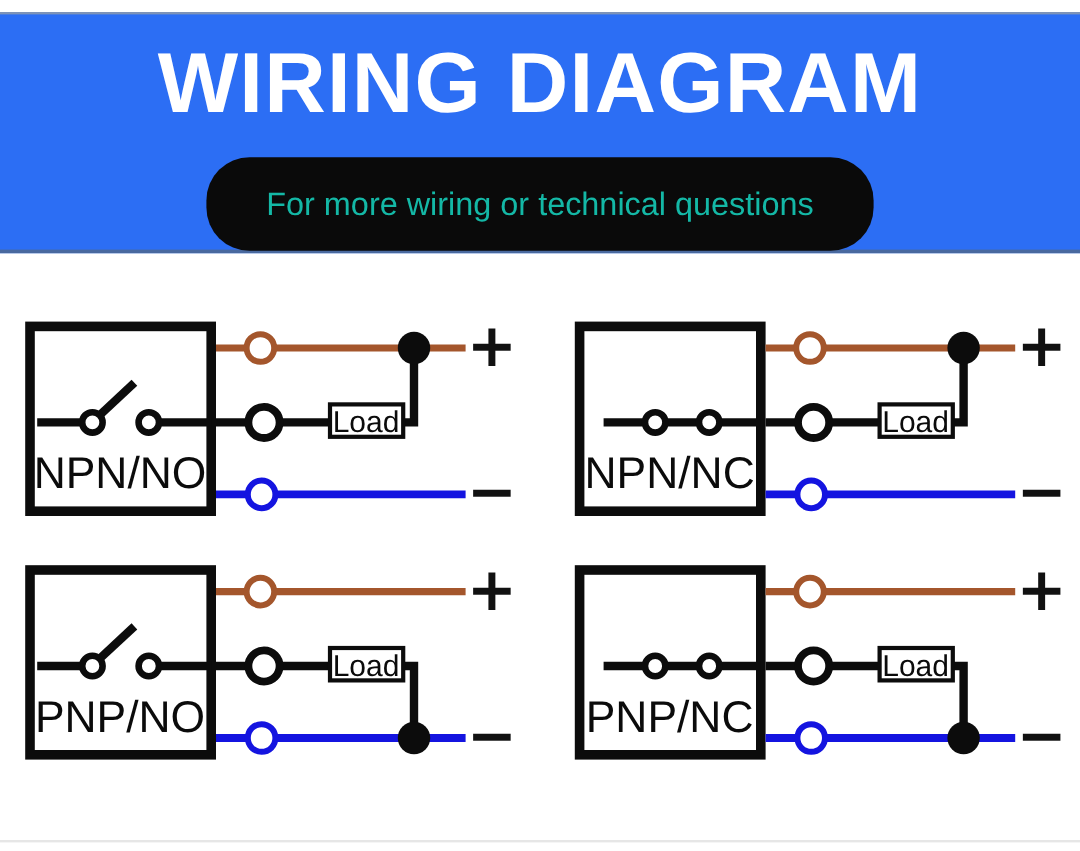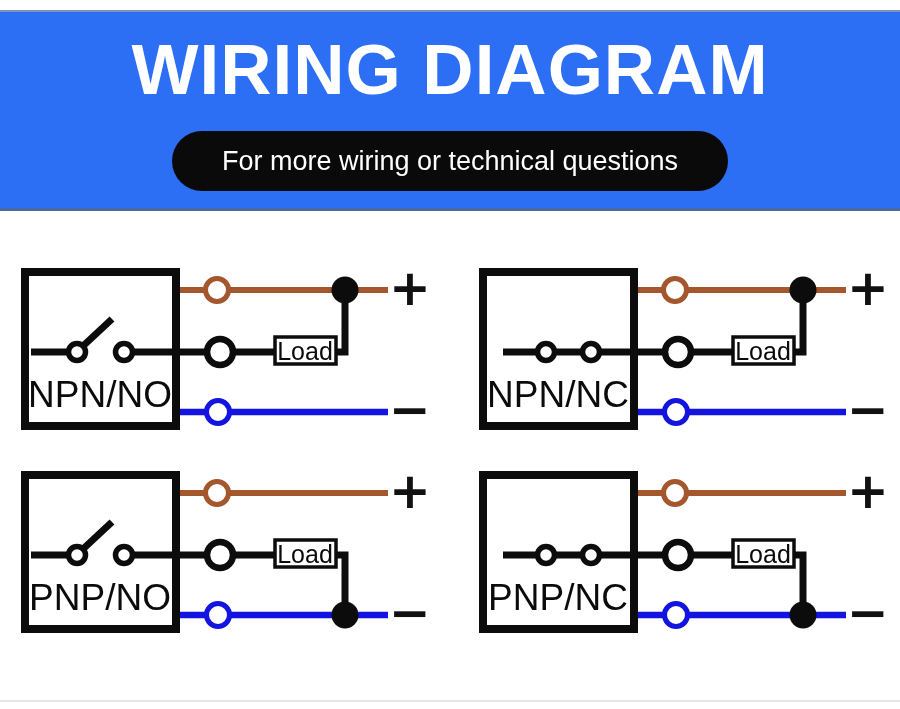--- a/index.html
+++ b/index.html
@@ -7,22 +7,22 @@
   .page{position:relative;width:900px;height:709px;background:#fff;overflow:hidden;
         font-family:"Liberation Sans",sans-serif;}
   
   .banner{position:absolute;left:0;top:10px;width:100%;height:201px;
           background:var(--banner,#2c6ef4);
           border-top:2px solid #7d93b8;border-bottom:3px solid #49699f;
           box-sizing:border-box;}
   .banner-title{margin:0;padding-top:22px;text-align:center;
           font-size:71px;font-weight:700;letter-spacing:1px;line-height:1;
           color:#ffffff;white-space:nowrap;}
-  .note-pill{position:absolute;left:172px;top:131px;width:556px;height:60px;
-          background:#0a0a0a;border-radius:36px;color:#ffffff;
+  .note-pill{position:absolute;left:172px;top:131px;width:556px;height:78px;
+          background:#0a0a0a;border-radius:36px;color:#14b8a6;
           display:flex;flex-direction:column;justify-content:center;align-items:center;
           font-size:27px;line-height:1.2;text-align:right;}
   
   .diagram{position:absolute;}
   .d-tl{left:0;top:250px;}  .d-tr{left:458px;top:250px;}
   .d-bl{left:0;top:453px;}  .d-br{left:458px;top:453px;}
   .sensor-box{fill:#fff;stroke:var(--black,#0c0c0c);stroke-width:8;}
   .sw{stroke:var(--black,#0c0c0c);stroke-width:7;}
   .swc{fill:#fff;stroke:var(--black,#0c0c0c);stroke-width:5.5;}
   .box-label{font-family:"Liberation Sans",sans-serif;font-size:37px;fill:#0b0b0b;

